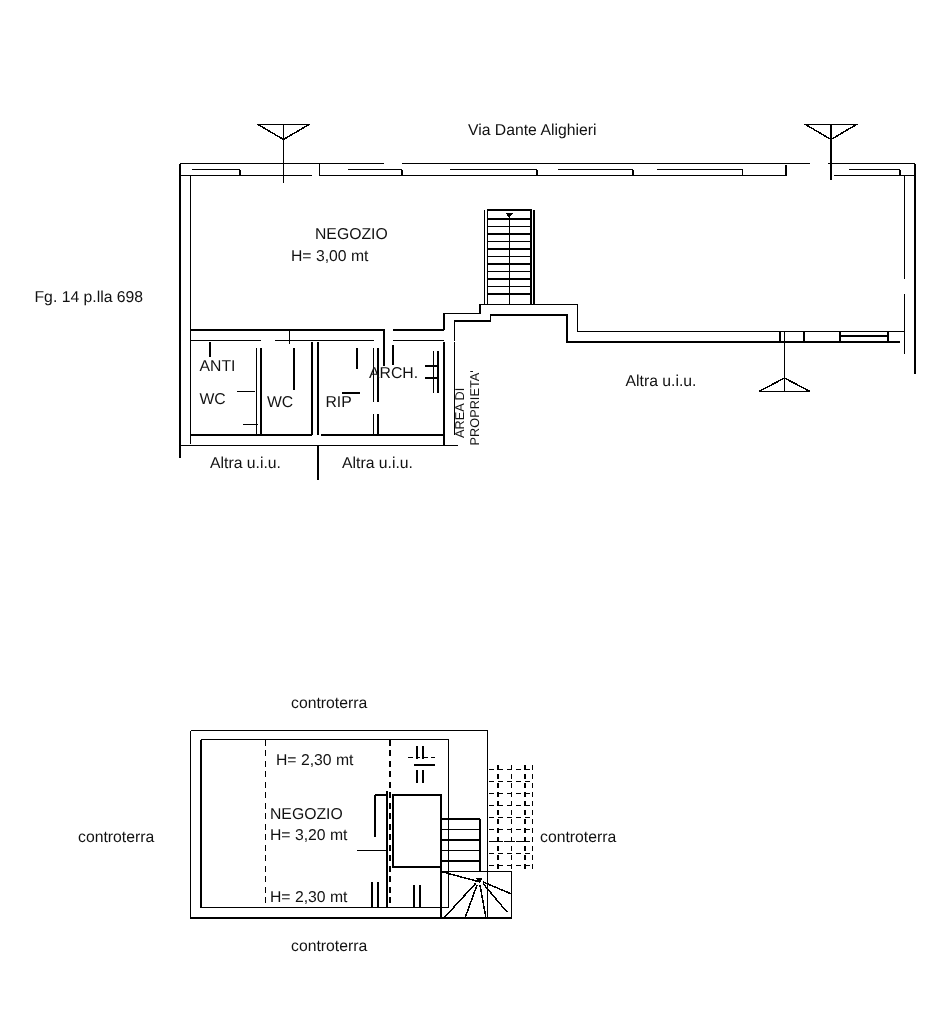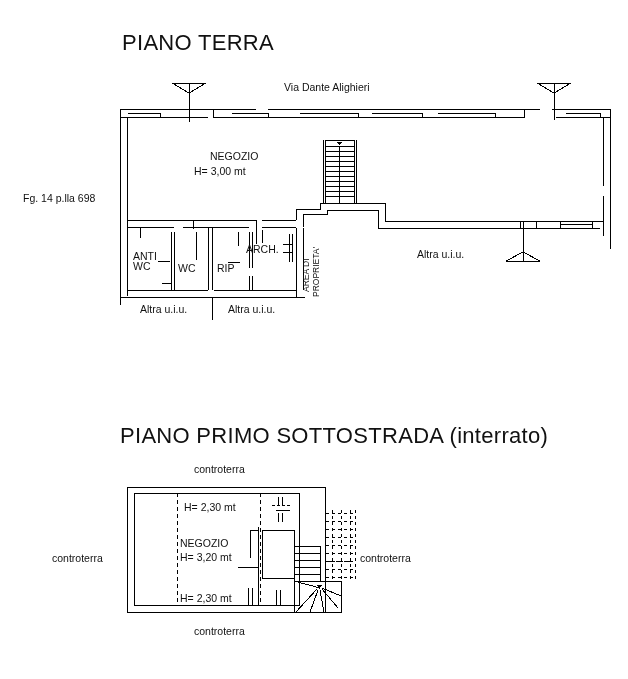--- a/index.html
+++ b/index.html
@@ -57,23 +57,21 @@
   }
   svg.plan line, svg.plan polyline, svg.plan path, svg.plan rect, svg.plan polygon {
     vector-effect: non-scaling-stroke;
   }
 </style>
 </head>
 <body>
 
 <div class="sheet">
 
-  <div class="title" id="title-ground">PIANO TERRA</div>
-
-  <div class="title" id="title-basement">PIANO PRIMO SOTTOSTRADA (interrato)</div>
+
 
   <svg class="plan" viewBox="0 0 628 679">
     <g stroke="#000" fill="none" stroke-width="1" shape-rendering="crispEdges">
 
       <line x1="120" y1="109" x2="256" y2="109"></line>
       <line x1="268" y1="109" x2="540" y2="109"></line>
       <line x1="552" y1="109" x2="610" y2="109"></line>
 
       <polyline points="120,109 120,117 128,117"></polyline>
       <line x1="128" y1="117" x2="160" y2="117"></line>
@@ -240,28 +238,28 @@
         <line x1="332" y1="510" x2="332" y2="580"></line>
         <line x1="341" y1="510" x2="341" y2="580"></line>
         <line x1="350" y1="510" x2="350" y2="580"></line>
         <line x1="355" y1="510" x2="355" y2="580"></line>
       </g>
       <line x1="326" y1="561" x2="355" y2="561" stroke-dasharray="7,3"></line>
 
     </g>
   </svg>
 
-  <div class="lbl" style="left:284px; top:81px;text-align:right;">Via Dante Alighieri</div>
+  <div class="lbl" style="left:312px; top:81px;text-align:right;">Via Dante Alighieri</div>
 
   <div class="lbl" style="left:23px; top:192px;">Fg. 14 p.lla 698</div>
 
   <div class="lbl room" style="left:194px; top:150px;padding-left:16px;">NEGOZIO</div>
   <div class="lbl room" style="left:194px; top:165px;">H= 3,00 mt</div>
 
-  <div class="lbl room" style="left:133px; top:250px;">ANTI</div>
+  <div class="lbl room" style="left:133px; top:238px;">ANTI</div>
   <div class="lbl room" style="left:133px; top:260px;">WC</div>
   <div class="lbl room" style="left:178px; top:262px;">WC</div>
   <div class="lbl room" style="left:217px; top:262px;">RIP</div>
   <div class="lbl room" style="left:246px; top:243px;">ARCH.</div>
 
   <div class="vert" style="left:302px; top:292px;">AREA DI</div>
   <div class="vert" style="left:312px; top:297px;">PROPRIETA'</div>
 
   <div class="lbl" style="left:140px; top:303px;">Altra u.i.u.</div>
   <div class="lbl" style="left:228px; top:303px;">Altra u.i.u.</div>

